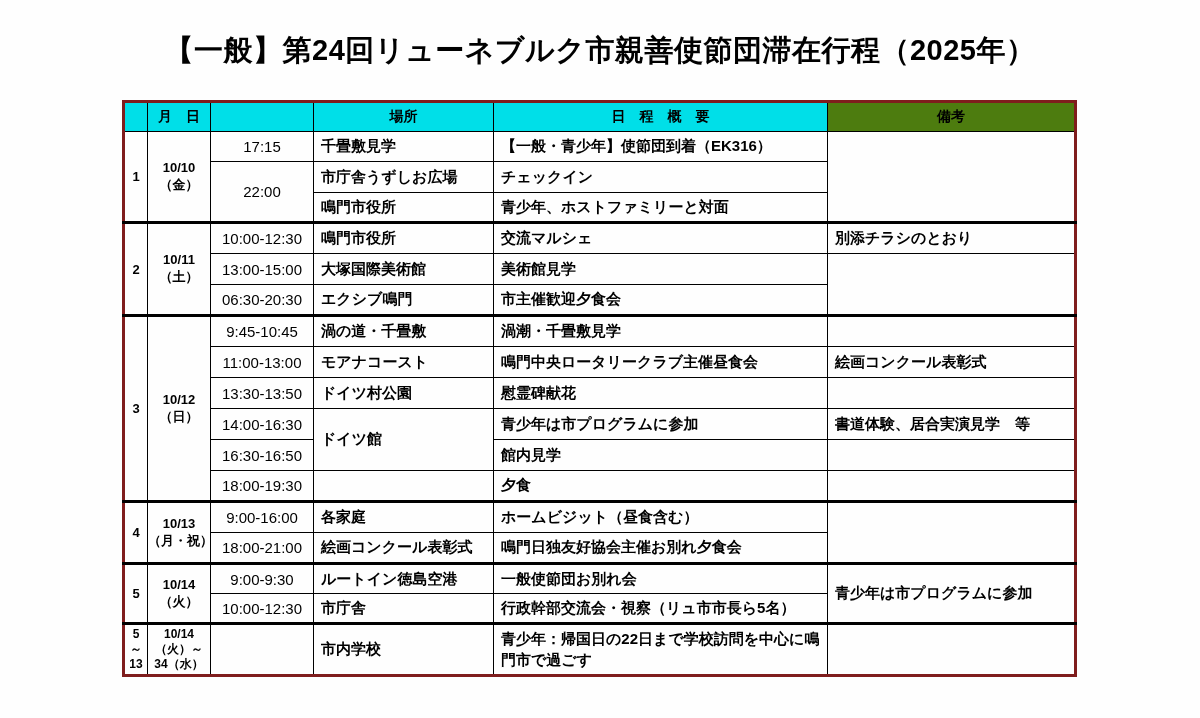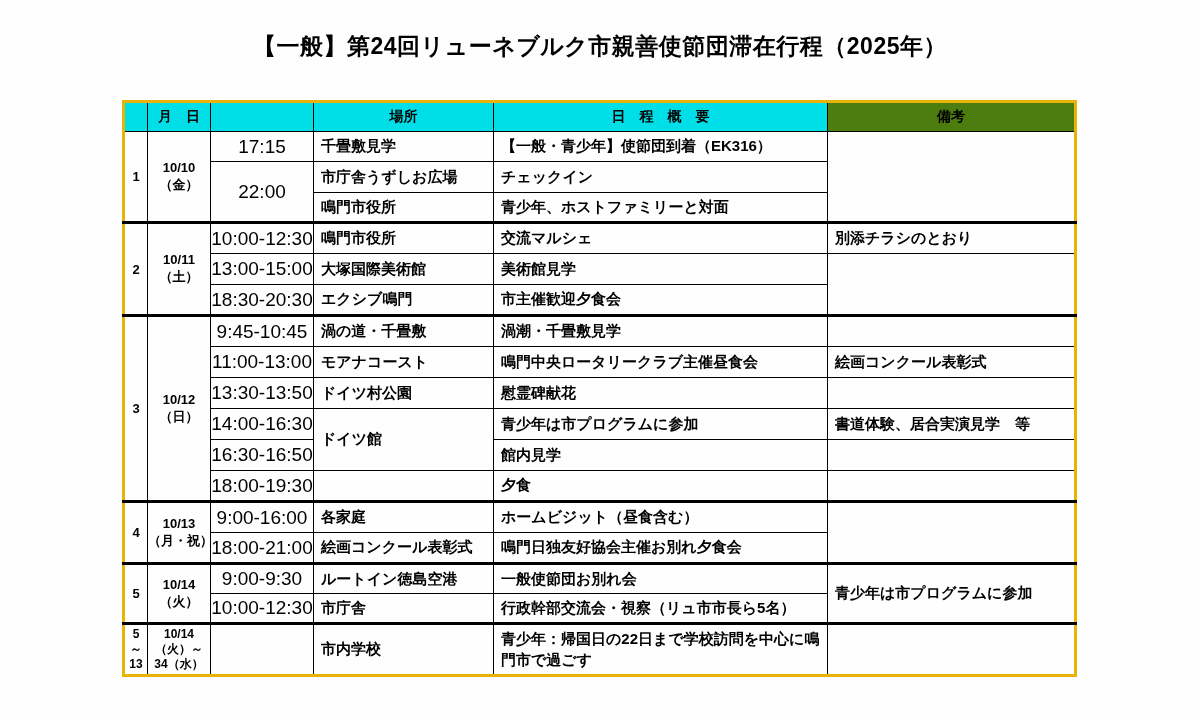--- a/index.html
+++ b/index.html
@@ -4,42 +4,42 @@
 <style>
   html,body{margin:0;padding:0;}
   body{
     width:1200px;height:718px;position:relative;
     background:#fefefe;color:#000;
     font-family:"Liberation Sans","DejaVu Sans",sans-serif;
     overflow:hidden;
   }
   .title{
     position:absolute;top:31px;left:0;width:1200px;
-    text-align:center;font-size:23px;font-weight:bold;letter-spacing:.5px;
+    text-align:center;font-size:29px;font-weight:bold;letter-spacing:.5px;
   }
   .tablewrap{position:absolute;left:122px;top:100px;}
   table.itinerary{
     border-collapse:collapse;table-layout:fixed;width:952px;
-    border:3px solid #eab308;
+    border:3px solid #7f1d1d;
   }
   .itinerary th,.itinerary td{
     border:1px solid #000;overflow:hidden;white-space:nowrap;
     padding:0;vertical-align:middle;
   }
   .itinerary thead th{
     height:23px;font-size:14px;font-weight:bold;text-align:center;
   }
   .itinerary tr{height:30px;}
   tr.h31{height:31px;}
   tr.h52{height:52px;}
   tr.gs td{border-top:3px solid #000;}
   td.no{text-align:center;font-size:13px;font-weight:bold;}
   td.date{text-align:center;font-size:13px;font-weight:bold;line-height:1.3;margin-top:39px;}
   td.date span,td.no span{display:block;}
-  td.time{text-align:center;font-size:19px;font-weight:normal;}
+  td.time{text-align:center;font-size:15px;font-weight:normal;}
   td.place,td.summ,td.notes{
     text-align:left;padding:0 7px;font-size:15px;font-weight:bold;
   }
   td.wrap{white-space:normal;line-height:1.35;}
   td.small{font-size:12px;line-height:1.25;}
 </style>
 </head>
 <body>
 
 <div class="title">【一般】第24回リューネブルク市親善使節団滞在行程（2025年）</div>
@@ -98,21 +98,21 @@
       <td class="summ">交流マルシェ</td>
       <td class="notes">別添チラシのとおり</td>
     </tr>
     <tr class="h31">
       <td class="time">13:00-15:00</td>
       <td class="place">大塚国際美術館</td>
       <td class="summ">美術館見学</td>
       <td class="notes" rowspan="2"></td>
     </tr>
     <tr class="h31">
-      <td class="time">18:30-20:30</td>
+      <td class="time">06:30-20:30</td>
       <td class="place">エクシブ鳴門</td>
       <td class="summ">市主催歓迎夕食会</td>
     </tr>
 
     <tr class="gs h31">
       <td class="no" rowspan="6">3</td>
       <td class="date" rowspan="6">
         <span>10/12</span>
         <span>（日）</span>
       </td>

